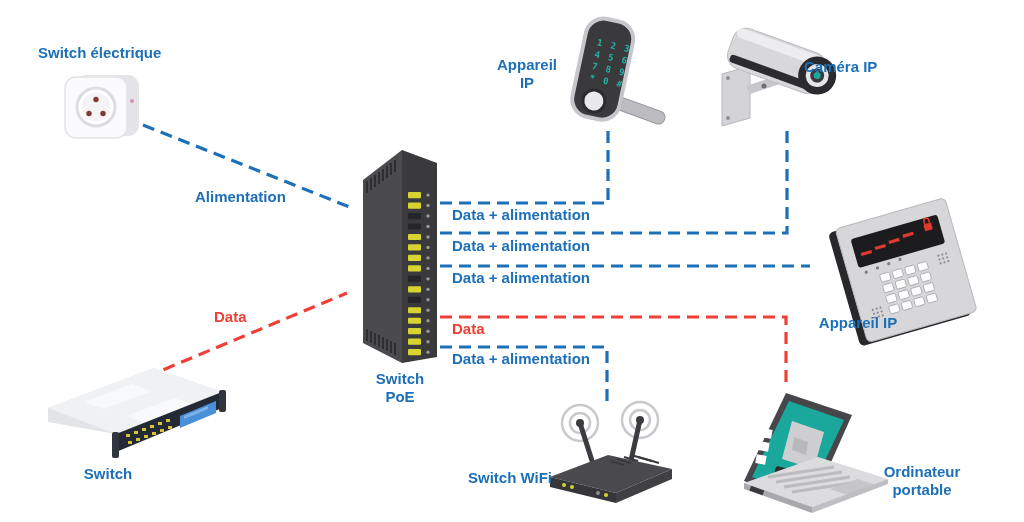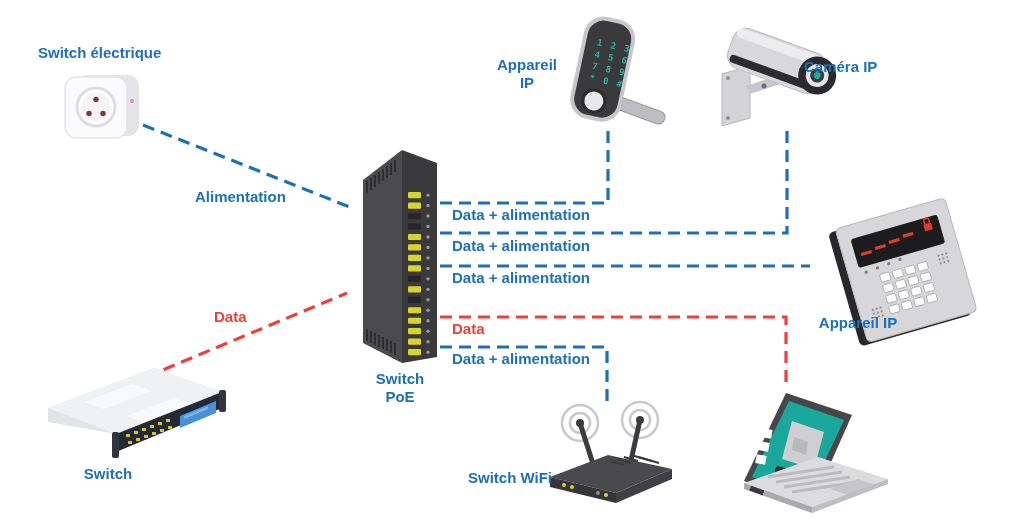--- a/index.html
+++ b/index.html
@@ -300,20 +300,24 @@
 
   <div class="lbl center" style="left:487px;top:56px;width:80px">
     <span>Appareil</span><br>
     <span>IP</span>
   </div>
 
   <div class="lbl" style="left:804px;top:58px">Caméra IP</div>
 
   <div class="lbl center" style="left:812px;top:314px;width:92px">Appareil IP</div>
 
+  <div class="lbl center" style="left:866px;top:463px;width:112px">
+    <span>Ordinateur</span><br>
+    <span>portable</span>
+  </div>
 
   <div class="lbl" style="left:468px;top:469px">Switch WiFi</div>
   <div class="lbl center" style="left:58px;top:465px;width:100px">Switch</div>
 
   <div class="lbl center" style="left:358px;top:370px;width:84px">
     <span>Switch</span><br>
     <span>PoE</span>
   </div>
 
   <div class="lbl" style="left:195px;top:188px">Alimentation</div>

